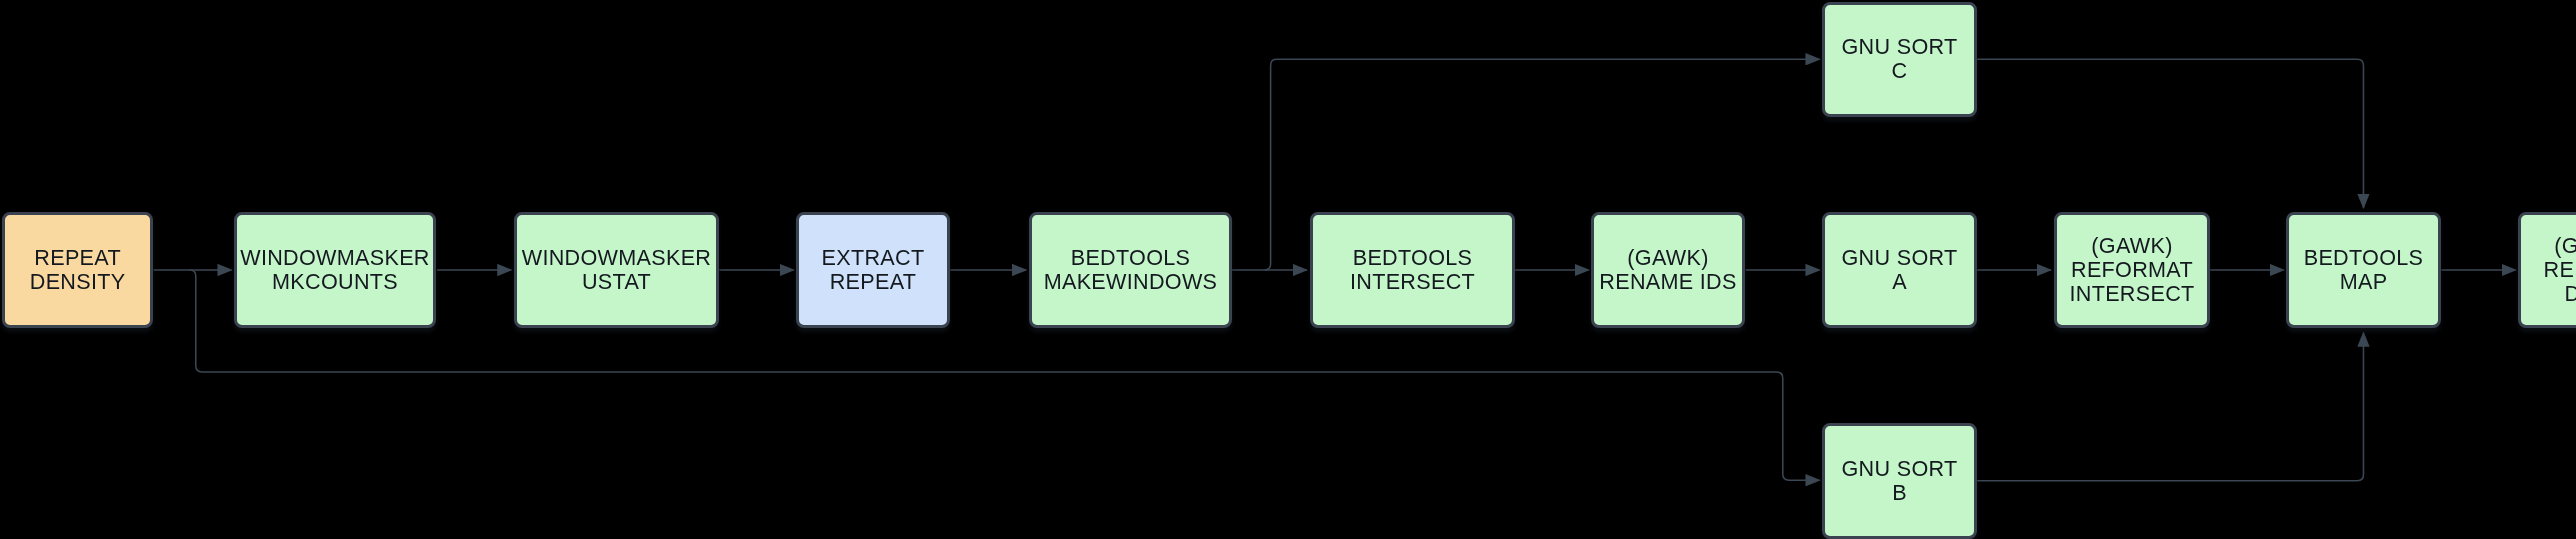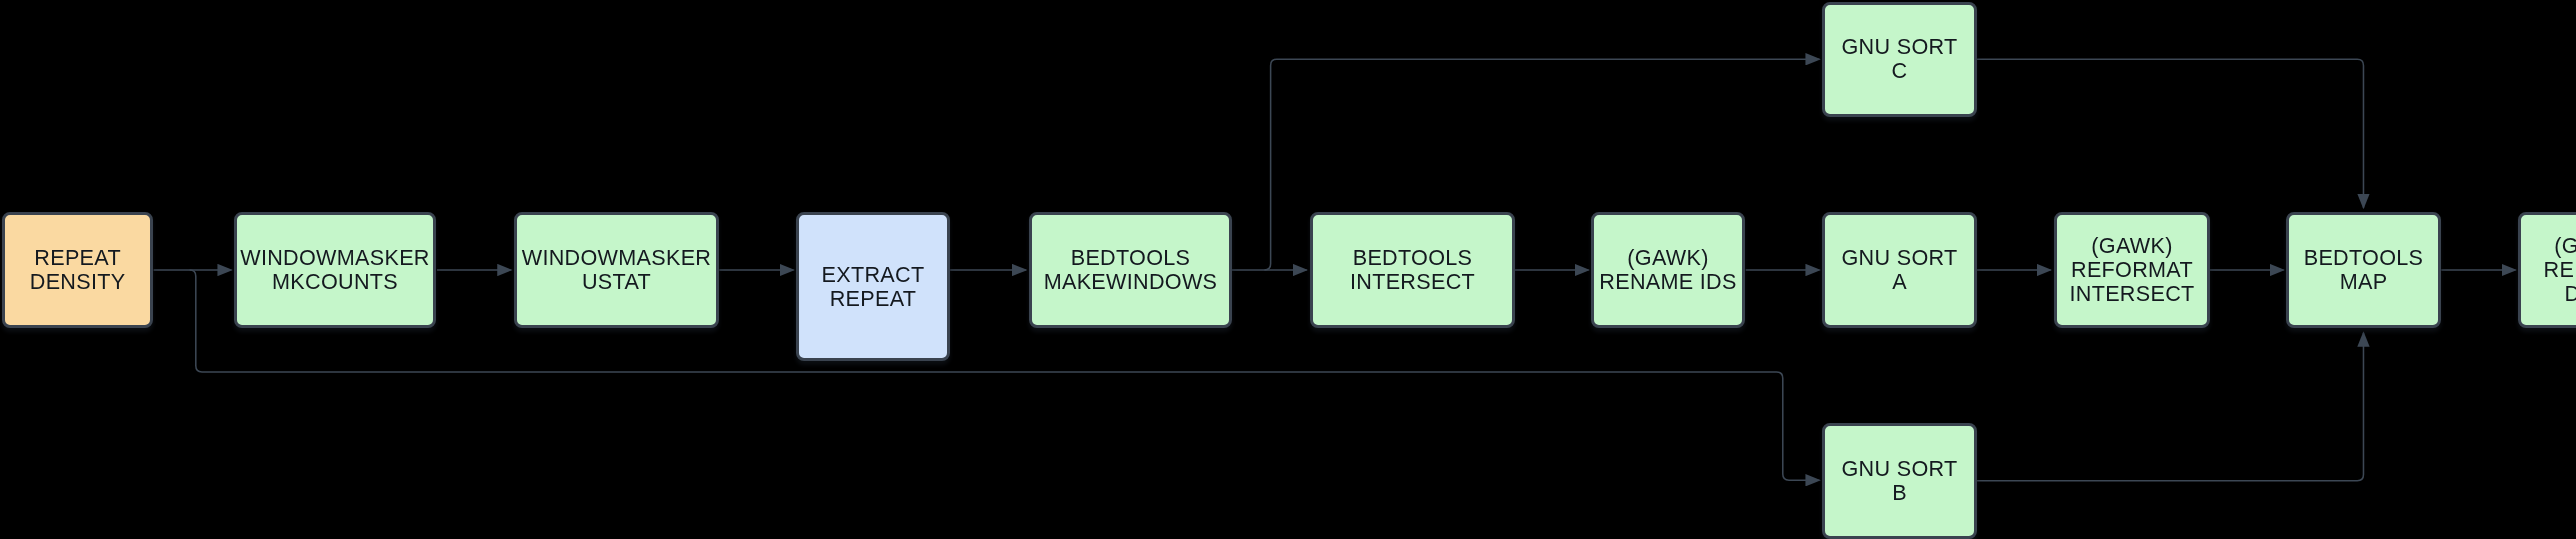--- a/index.html
+++ b/index.html
@@ -82,21 +82,21 @@
   <div class="node" style="left: 234px; top: 212px; width: 202px; height: 116px; background-color: rgb(197, 246, 202);">
     <span class="node-label">WINDOWMASKER
 MKCOUNTS</span>
   </div>
 
   <div class="node" style="left: 514px; top: 212px; width: 205px; height: 116px; background-color: rgb(197, 246, 202);">
     <span class="node-label">WINDOWMASKER
 USTAT</span>
   </div>
 
-  <div class="node" style="left: 796px; top: 212px; width: 154px; height: 149px; background-color: rgb(208, 226, 251);">
+  <div class="node" style="left: 796px; top: 212px; width: 154px; height: 116px; background-color: rgb(208, 226, 251);">
     <span class="node-label">EXTRACT
 REPEAT</span>
   </div>
 
   <div class="node" style="left: 1029px; top: 212px; width: 203px; height: 116px; background-color: rgb(197, 246, 202);">
     <span class="node-label">BEDTOOLS
 MAKEWINDOWS</span>
   </div>
 
   <div class="node" style="left: 1310px; top: 212px; width: 205px; height: 116px; background-color: rgb(197, 246, 202);">

